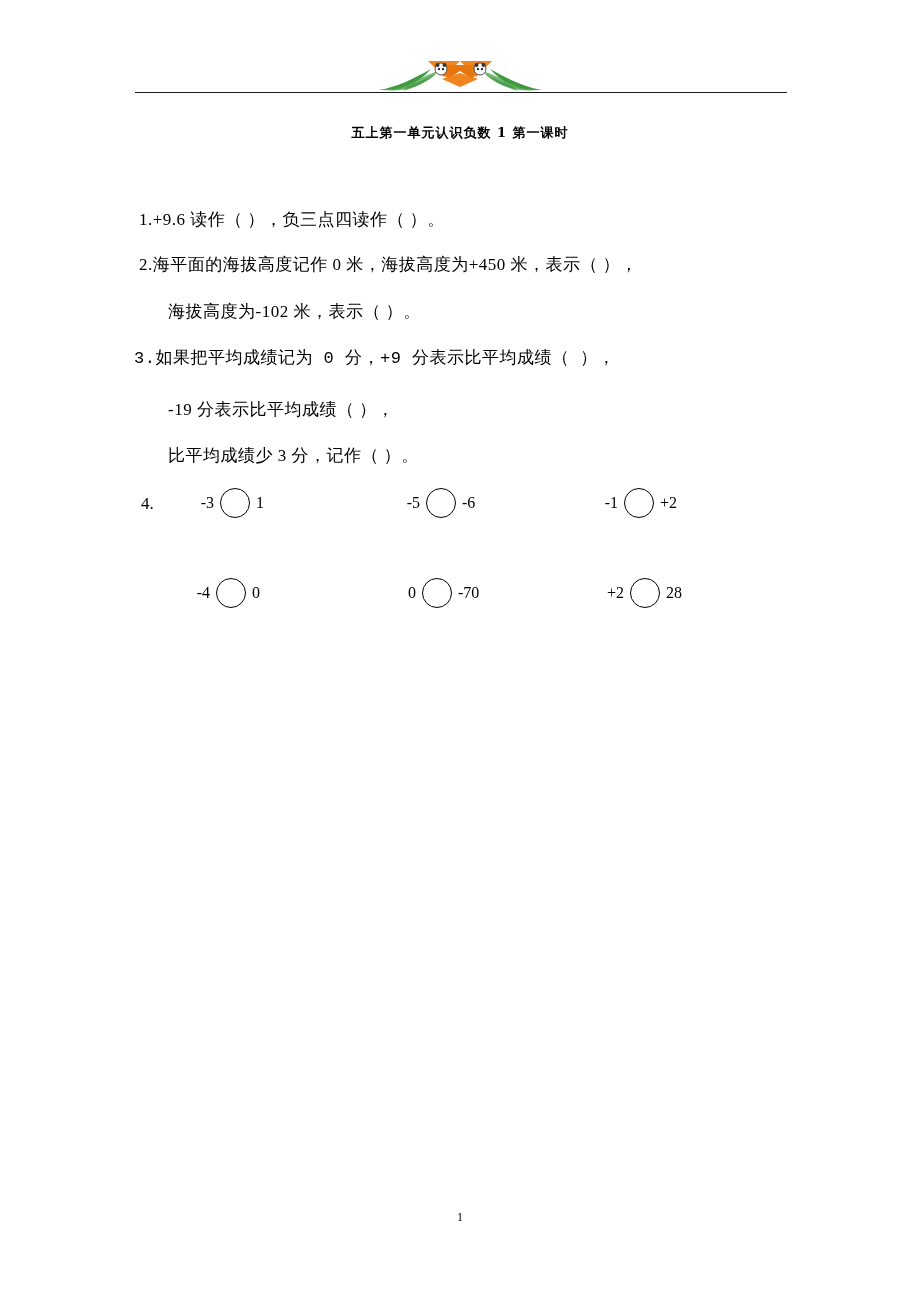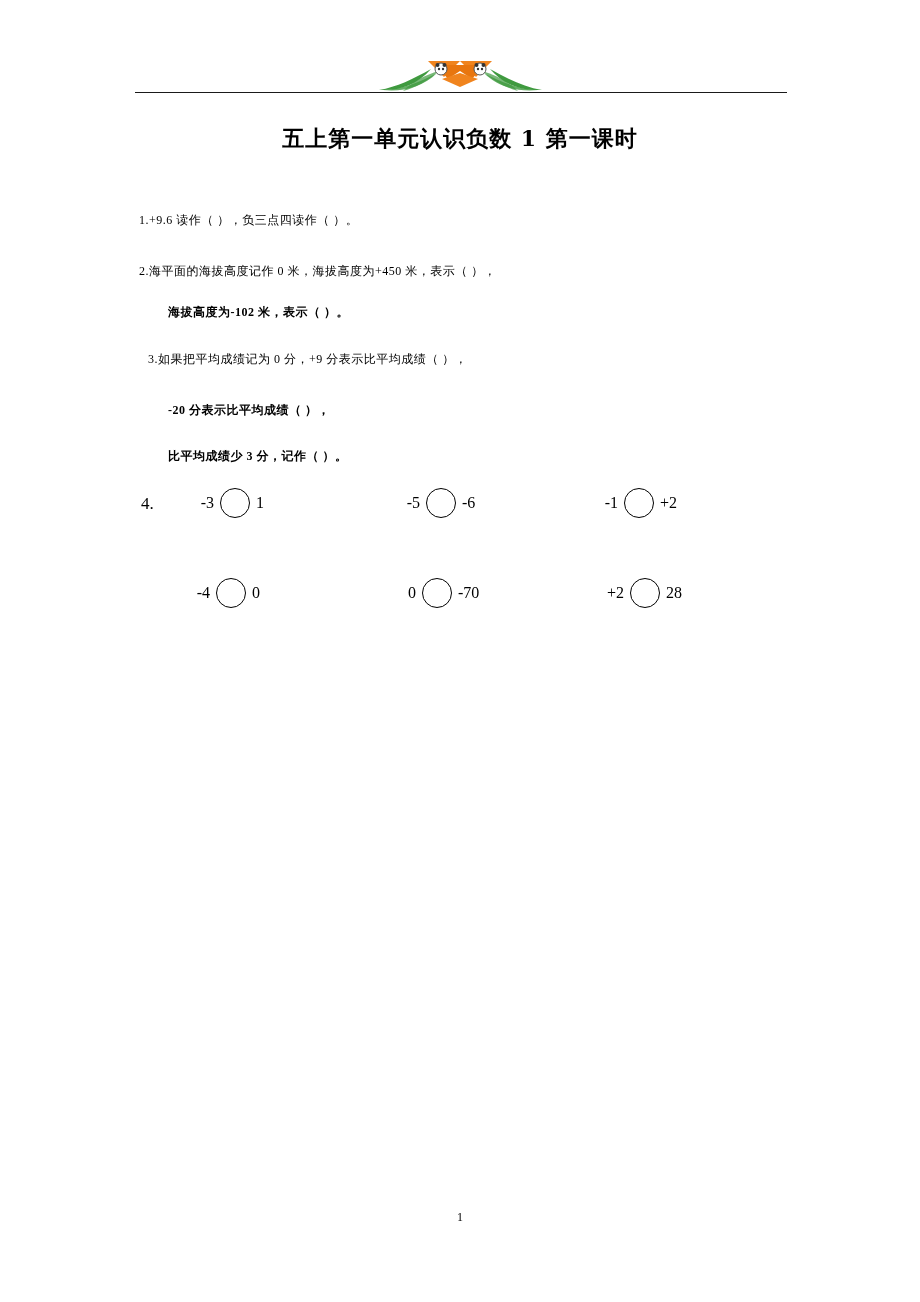--- a/index.html
+++ b/index.html
@@ -43,37 +43,36 @@
   .header-emblem svg { display: block; }
 
   
   .doc-title {
     position: absolute;
     left: 0;
     top: 124px;
     width: 920px;
     text-align: center;
     font-family: "DejaVu Serif", "Liberation Serif", serif;
-    font-size: 22px;
+    font-size: 13px;
     font-weight: bold;
     letter-spacing: 1px;
     color: #000;
   }
 
   
   .q {
     position: absolute;
-    font-size: 12px;
+    font-size: 17px;
     line-height: 24px;
     white-space: nowrap;
     letter-spacing: 0.5px;
   }
   .indent {
     letter-spacing: 0.5px;
-    font-weight: bold;
   }
 
   
   .cmp-row {
     position: absolute;
     width: 920px;
     height: 40px;
   }
   .cmp-label {
     position: absolute;
@@ -156,25 +155,25 @@
       </g>
     </svg>
   </div>
 
   <div class="header-band"></div>
 
   <div class="doc-title">五上第一单元认识负数 1 第一课时</div>
 
   <div class="q" style="left:139px; top:208px;">1.+9.6 读作（                ），负三点四读作（               ）。</div>
 
-  <div class="q" style="left:139px; top:259px;">2.海平面的海拔高度记作 0 米，海拔高度为+450 米，表示（       ），</div>
+  <div class="q" style="left:139px; top:253px;">2.海平面的海拔高度记作 0 米，海拔高度为+450 米，表示（       ），</div>
   <div class="q indent" style="left:168px; top:300px;">海拔高度为-102 米，表示（                ）。</div>
 
-  <div class="q" style="left:148px; top:347px;">3.如果把平均成绩记为 0 分，+9 分表示比平均成绩（             ），</div>
-  <div class="q indent" style="left:168px; top:398px;">-20 分表示比平均成绩（                ），</div>
+  <div class="q" style="left:134px; top:347px;font-family:Liberation Mono, monospace;">3.如果把平均成绩记为 0 分，+9 分表示比平均成绩（             ），</div>
+  <div class="q indent" style="left:168px; top:398px;">-19 分表示比平均成绩（                ），</div>
   <div class="q indent" style="left:168px; top:444px;">比平均成绩少 3 分，记作（                  ）。</div>
 
   <div class="cmp-label" style="left:141px; top:494px;">4.</div>
 
   <div class="cmp-row" style="top:488px;">
     <div class="cmp-item" style="left:176px; top:0;">
       <span class="left">-3</span>
       <span class="circle"></span>
       <span class="right">1</span>
     </div>

